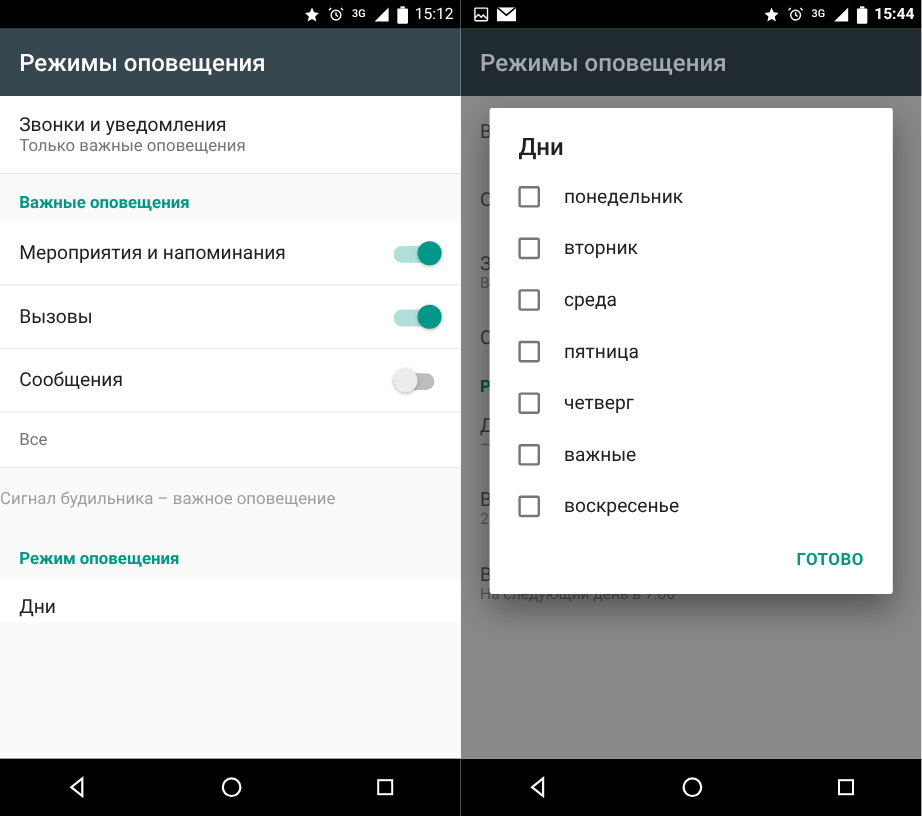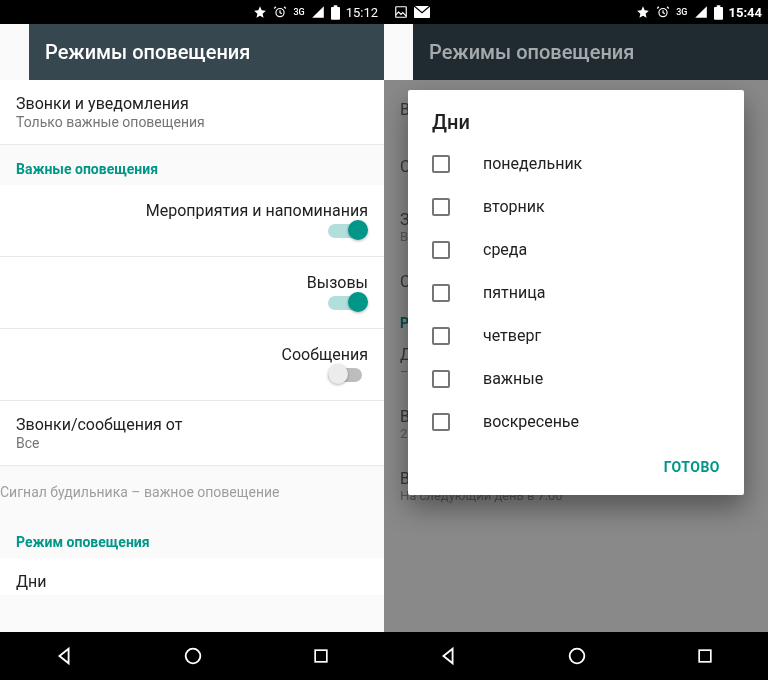--- a/index.html
+++ b/index.html
@@ -3,46 +3,46 @@
 <meta charset="utf-8">
 <style>
   * { box-sizing: border-box; margin: 0; padding: 0; }
   html, body { width: 768px; height: 680px; font-family: Roboto, Arial, sans-serif; overflow: hidden; }
   .wrap { display: flex; width: 768px; height: 680px; }
   .screen { width: 459px; height: 680px; position: relative; background: #fafafa; display: flex; flex-direction: column; }
   .statusbar { height: 24px; background: #000; color: #fff; display: flex; align-items: center; justify-content: flex-end; gap: 6px; padding: 0 6px; font-size: 12px; }
   .statusbar .left-icons { display: flex; align-items: center; gap: 0px; margin-right: auto; padding-left: 4px; }
   .statusbar svg { display: block; }
   .tiny { font-size: 9px; font-weight: 500; }
-  .appbar { height: 56px; background: #37474f; color: #fff; display: flex; align-items: center; padding: 0 16px; font-size: 20px; font-weight: 500; margin-left: 29px; }
+  .appbar { height: 56px; background: #37474f; color: #fff; display: flex; align-items: center; padding: 0 16px; font-size: 20px; font-weight: 500; }
   .content { flex: 1; overflow: hidden; background: #fafafa; position: relative; }
   .row { padding: 14px 16px; border-bottom: 1px solid #e8e8e8; background: #fff; }
   .row.noborder { border-bottom: none; }
   .row-title { font-size: 16px; color: #212121; }
   .row-sub { font-size: 14px; color: #757575; margin-top: 1px; }
   .section-header { padding: 16px 16px 8px; font-size: 14px; font-weight: 700; color: #009688; }
-  .switch-row { display: flex; align-items: flex-end; justify-content: space-between; padding: 16px; border-bottom: 1px solid #e8e8e8; background: #fff; flex-direction: column; }
+  .switch-row { display: flex; align-items: flex-start; justify-content: space-between; padding: 16px; border-bottom: 1px solid #e8e8e8; background: #fff; }
   .switch-row .label { font-size: 16px; color: #212121; }
   .switch { width: 40px; height: 20px; position: relative; }
   .switch .track { position: absolute; top: 4px; left: 0; width: 34px; height: 14px; border-radius: 7px; background: #b2dfdb; }
   .switch .thumb { position: absolute; top: 0; right: 0; width: 20px; height: 20px; border-radius: 50%; background: #009688; box-shadow: 0 1px 3px rgba(0,0,0,0.3); }
   .switch.off .track { background: #bdbdbd; }
   .switch.off .thumb { background: #ececec; left: 0; right: auto; }
   .hint { padding: 18px 0; font-size: 14px; color: #9e9e9e; }
   .navbar { height: 48px; background: #000; display: flex; align-items: center; justify-content: space-around; }
   .navbar svg { display: block; }
   .scrim { position: absolute; inset: 0; background: rgba(0,0,0,0.45); }
   .appbar.dim { background: #1f2b30; color: rgba(255,255,255,0.6); }
   .bg-list { position: absolute; inset: 0; }
   .bg-item { padding: 10px 16px; font-size: 16px; color: #616161; }
   .bg-item .sub { font-size: 13px; color: #9e9e9e; }
   .bg-section { padding: 14px 16px 4px; font-size: 14px; color: #009688; font-weight: 700; }
   .dialog { position: absolute; left: 24px; right: 24px; top: 10px; background: #fff; border-radius: 2px; box-shadow: 0 12px 28px rgba(0,0,0,0.4); padding: 20px 0 8px; }
   .dialog-title { font-size: 20px; font-weight: 500; color: #212121; padding: 0 24px 8px; }
-  .check-row { display: flex; align-items: center; gap: 33px; padding: 12px 24px; text-align: right; }
+  .check-row { display: flex; align-items: center; gap: 20px; padding: 12px 24px; text-align: right; }
   .checkbox { width: 18px; height: 18px; border: 2px solid #757575; border-radius: 2px; flex-shrink: 0; }
   .check-label { font-size: 16px; color: #212121; }
   .dialog-actions { display: flex; justify-content: flex-end; padding: 8px 12px 4px; }
   .dialog-btn { font-size: 14px; font-weight: 700; color: #009688; padding: 8px 12px; letter-spacing: 0.5px; }
 </style>
 </head>
 <body>
 
 <div class="wrap">
 
@@ -97,21 +97,20 @@
           </div>
       </div>
       <div class="switch-row">
         <div class="label">Сообщения</div>
         <div class="switch off">
             <div class="track"></div>
             <div class="thumb"></div>
           </div>
       </div>
       <div class="row">
-        <div class="row-title">Звонки/сообщения от</div>
         <div class="row-sub">Все</div>
       </div>
       <div class="hint">Сигнал будильника – важное оповещение</div>
       <div class="section-header">Режим оповещения</div>
       <div class="row noborder" style="padding-bottom:4px;">
         <div class="row-title">Дни</div>
       </div>
     </div>
     <div class="navbar">
       <span>

